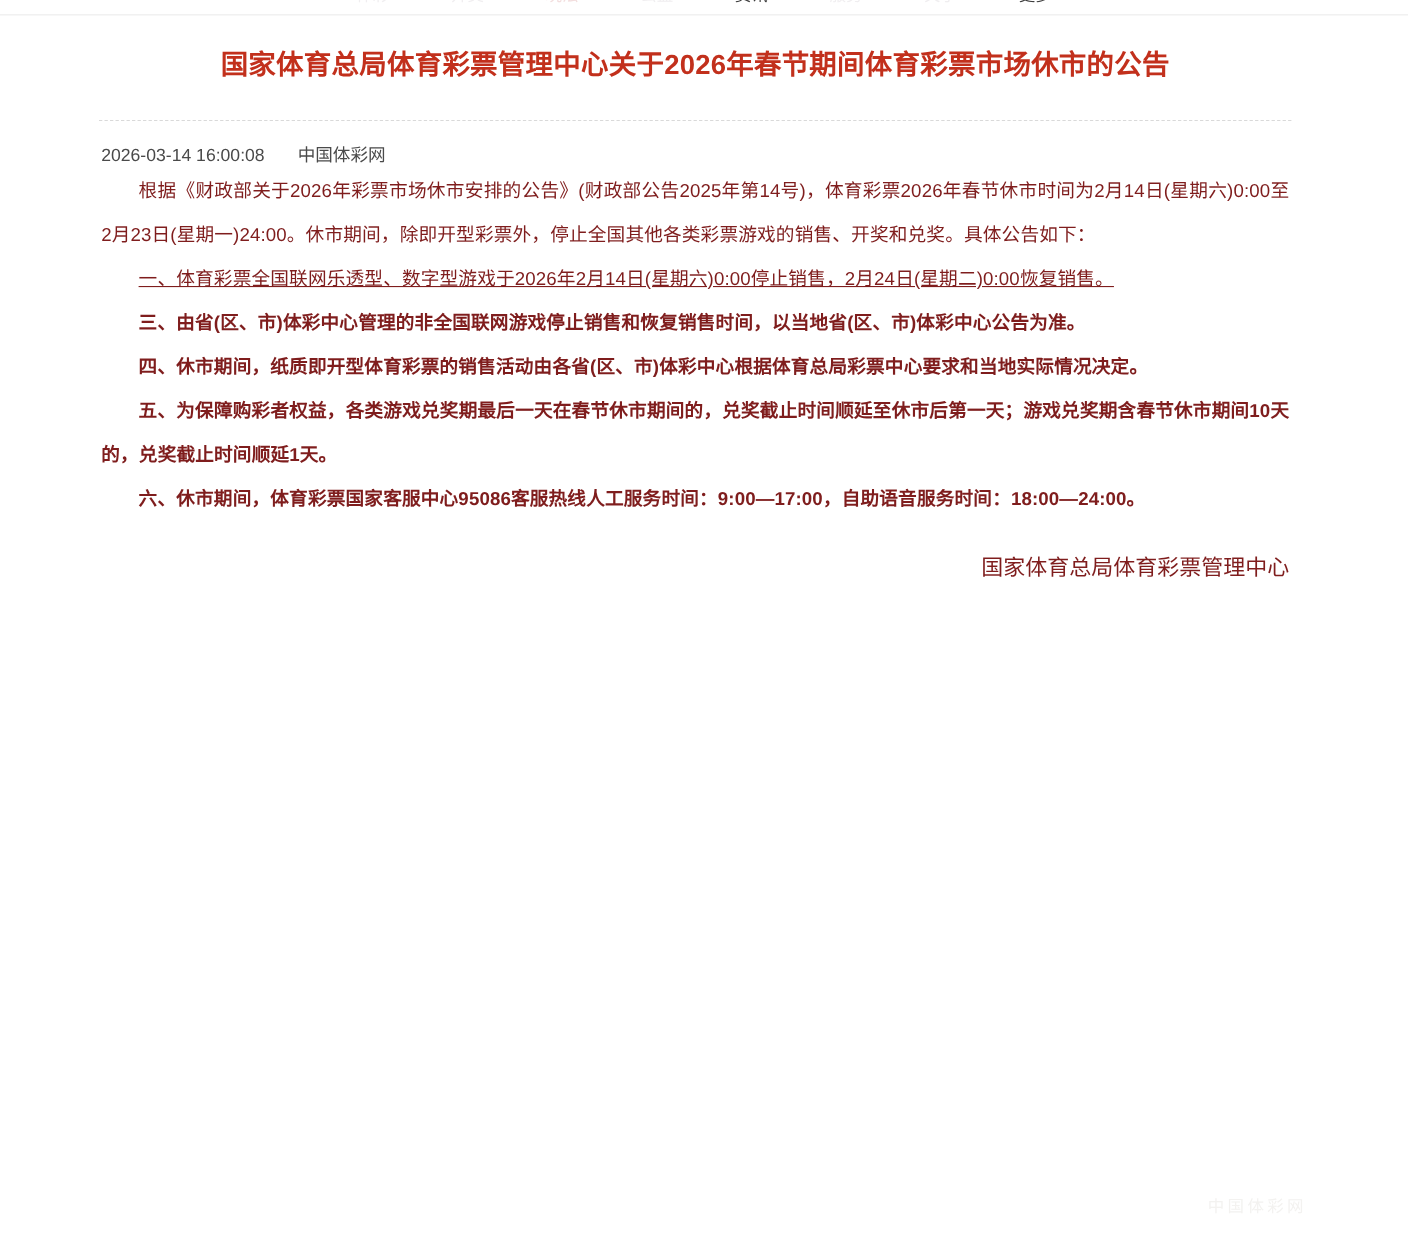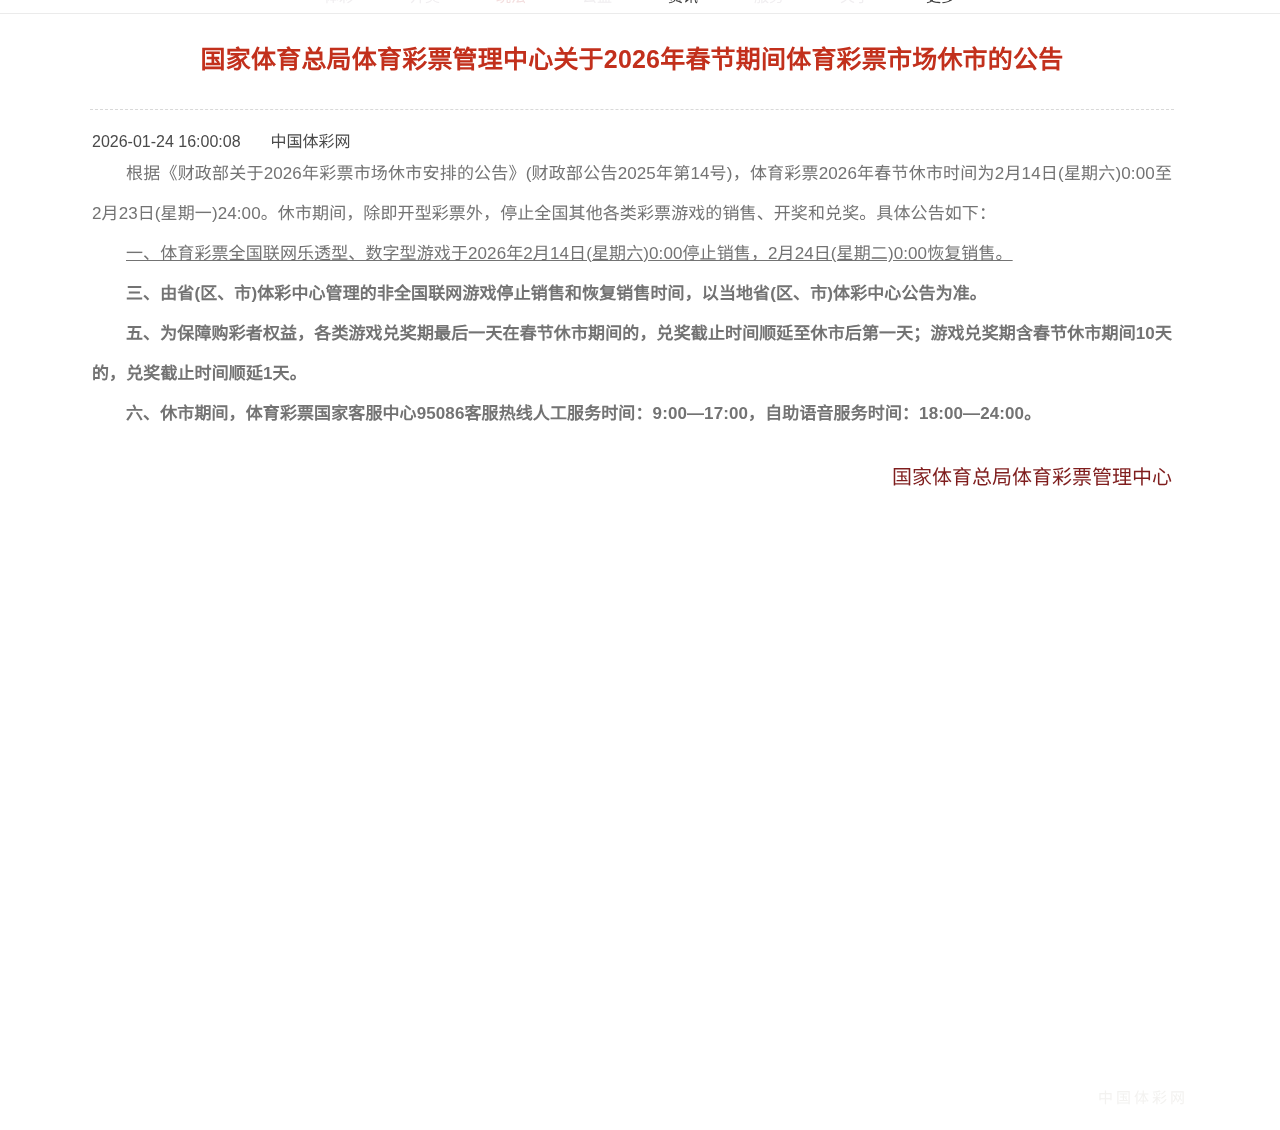--- a/index.html
+++ b/index.html
@@ -84,21 +84,21 @@
   .meta-source { color: #4a4a4a; }
 
   .body-copy {
     padding: 0 4px;
   }
   .body-copy p {
     margin: 0;
     padding: 0;
     font-size: 17px;
     line-height: 40px;
-    color: #737373;
+    color: #7f1d1d;
     text-align: justify;
     text-justify: inter-ideograph;
     letter-spacing: 0.1px;
   }
   .para-lead   { margin-top: 24px; text-indent: 2em; }
   .para-item   { margin-top: 22px; text-indent: 2em; font-weight: bold; }
   .para-item-tall { margin-top: 24px; text-indent: 2em; text-decoration: underline; }
 
   .signoff {
     margin: 0;
@@ -137,28 +137,29 @@
   </div>
 </div>
 
 <div class="article">
 
   <h1 class="headline">国家体育总局体育彩票管理中心关于2026年春节期间体育彩票市场休市的公告</h1>
 
   <hr class="meta-divider">
 
   <div class="meta">
-    <span>2026-01-24 16:00:08</span>
+    <span>2026-03-14 16:00:08</span>
     <span class="meta-source">中国体彩网</span>
   </div>
 
   <div class="body-copy">
     <p class="para-lead">根据《财政部关于2026年彩票市场休市安排的公告》(财政部公告2025年第14号)，体育彩票2026年春节休市时间为2月14日(星期六)0:00至2月23日(星期一)24:00。休市期间，除即开型彩票外，停止全国其他各类彩票游戏的销售、开奖和兑奖。具体公告如下：</p>
     <p class="para-item-tall">一、体育彩票全国联网乐透型、数字型游戏于2026年2月14日(星期六)0:00停止销售，2月24日(星期二)0:00恢复销售。</p>
     <p class="para-item">三、由省(区、市)体彩中心管理的非全国联网游戏停止销售和恢复销售时间，以当地省(区、市)体彩中心公告为准。</p>
+    <p class="para-item">四、休市期间，纸质即开型体育彩票的销售活动由各省(区、市)体彩中心根据体育总局彩票中心要求和当地实际情况决定。</p>
     <p class="para-item">五、为保障购彩者权益，各类游戏兑奖期最后一天在春节休市期间的，兑奖截止时间顺延至休市后第一天；游戏兑奖期含春节休市期间10天的，兑奖截止时间顺延1天。</p>
     <p class="para-item">六、休市期间，体育彩票国家客服中心95086客服热线人工服务时间：9:00—17:00，自助语音服务时间：18:00—24:00。</p>
   </div>
 
   <p class="signoff">国家体育总局体育彩票管理中心</p>
 
 </div>
 
 <div class="watermark">中国体彩网</div>
 

